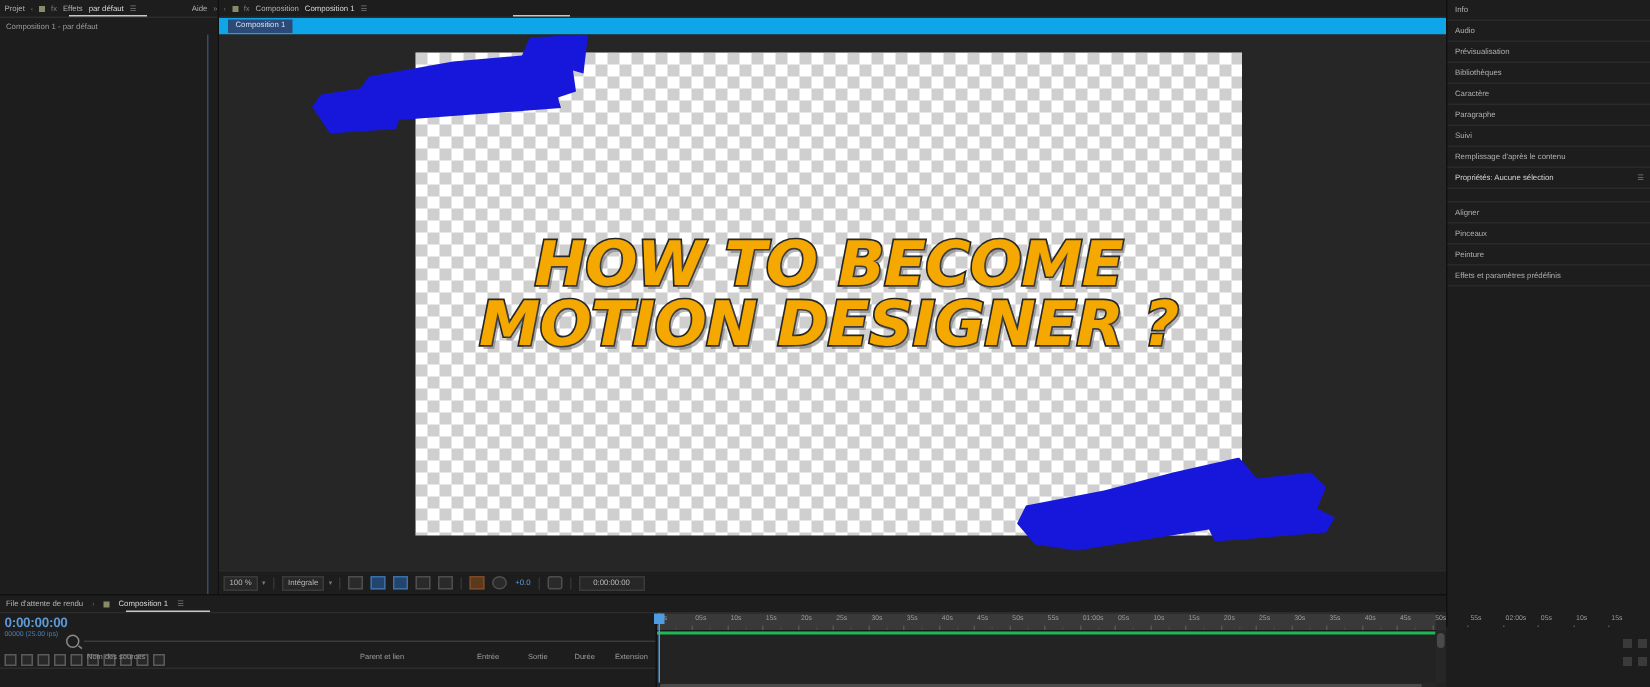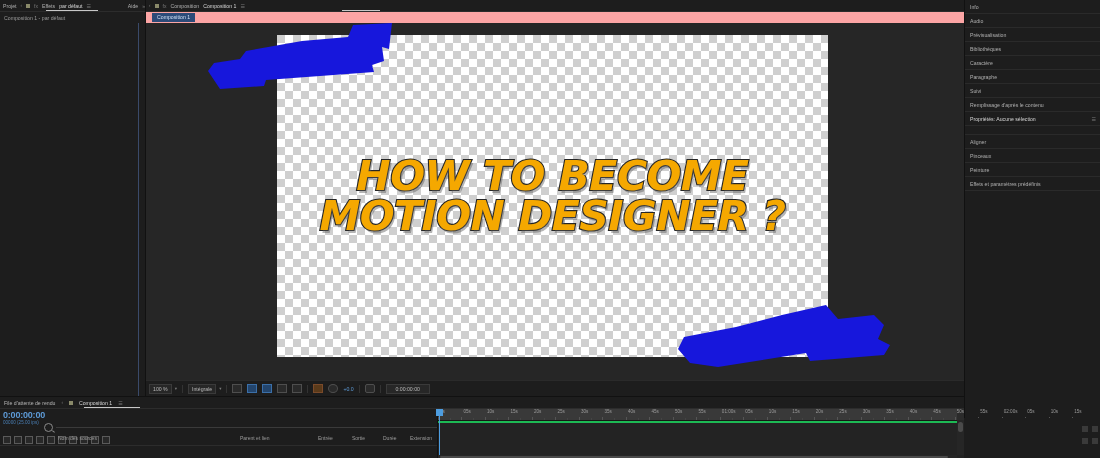--- a/index.html
+++ b/index.html
@@ -23,21 +23,21 @@
   .left-panel{position:absolute;left:0;top:0;width:145px;height:396px;
               background:#1d1d1d;border-right:1px solid #111;}
   .left-tabbar{height:11px;border-bottom:1px solid #2c2c2c;}
   .left-underline{position:absolute;left:46px;top:10px;width:52px;height:1px;background:#c8c8c8;}
   .left-sub{height:12px;font-size:5.2px;color:#9b9b9b;display:flex;align-items:center;
             padding-left:4px;border-bottom:1px solid #2a2a2a;background:#1d1d1d;}
   .left-body{position:absolute;left:0;top:23px;right:0;bottom:0;background:#1d1d1d;}
   .left-vline{position:absolute;left:138px;top:0;bottom:0;width:1px;background:#3a4a6a;}
 
   
-  .comp-panel{position:absolute;left:146px;top:0;width:818px;height:396px;background:#fca5a5;}
+  .comp-panel{position:absolute;left:146px;top:0;width:818px;height:396px;background:#0ea5e9;}
   .comp-tabbar{height:11px;border-bottom:1px solid #2c2c2c;background:#1d1d1d;}
   .comp-underline{position:absolute;left:196px;top:10px;width:38px;height:1px;background:#c8c8c8;}
   .comp-subbar{height:11px;display:flex;align-items:center;padding-left:6px;
                border-bottom:1px solid #2a2a2a;}
   .comp-name-chip{background:#2c4a78;color:#cfe0f5;font-size:5.2px;padding:1px 5px 1.5px 5px;}
   .comp-stage{position:absolute;left:0;top:23px;right:0;bottom:15px;background:#262626;
               overflow:hidden;}
   .canvas{position:absolute;left:131px;top:12px;width:551px;height:322px;
           background:
             repeating-conic-gradient(#ffffff 0% 25%, #cfcfcf 0% 50%) 0 0 / 16px 16px;}

